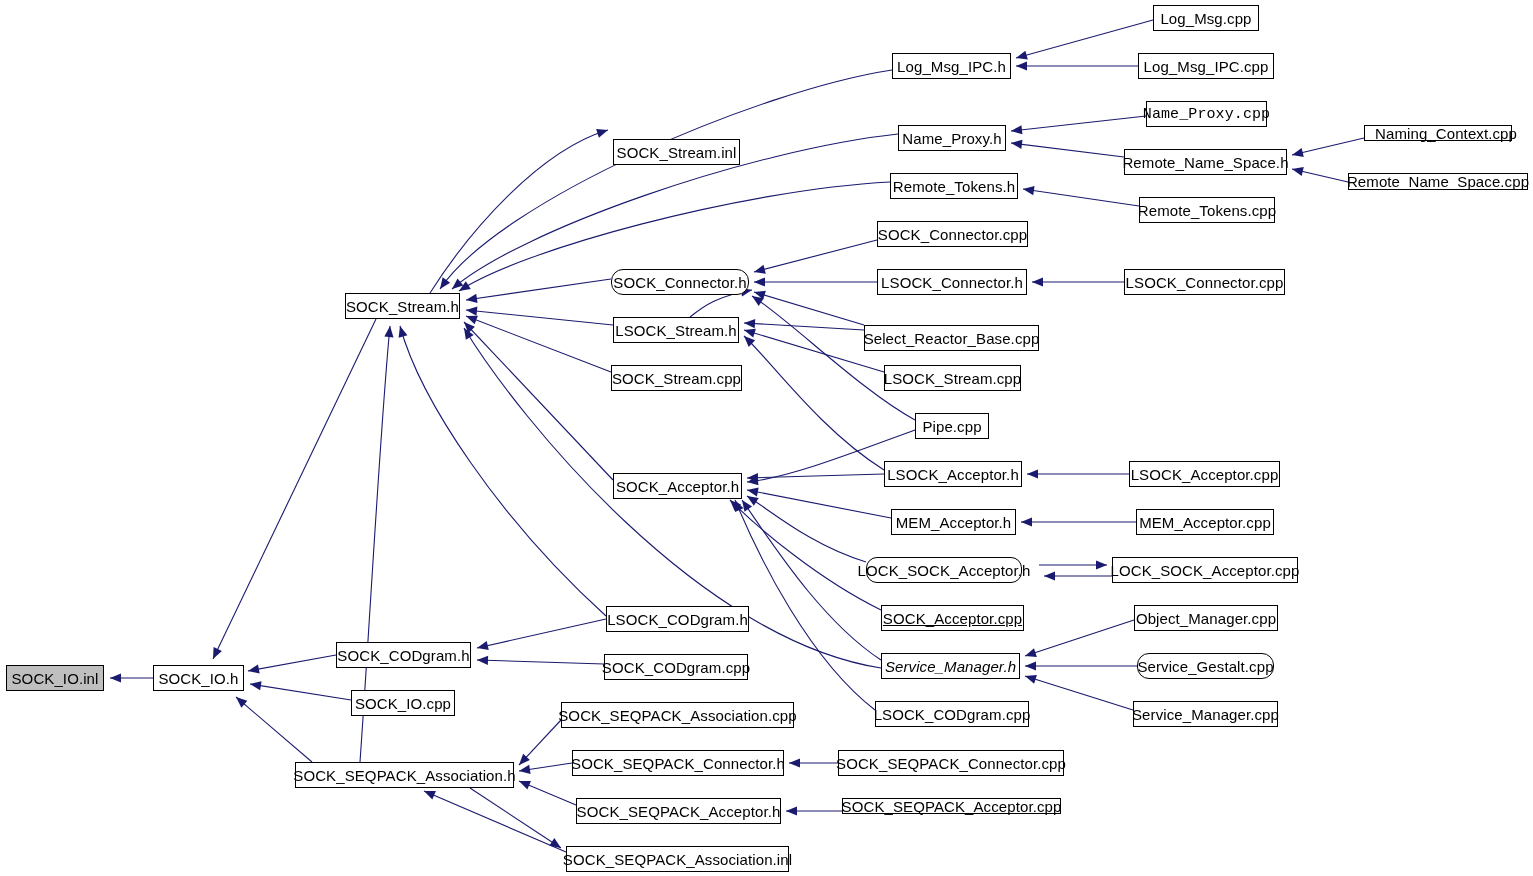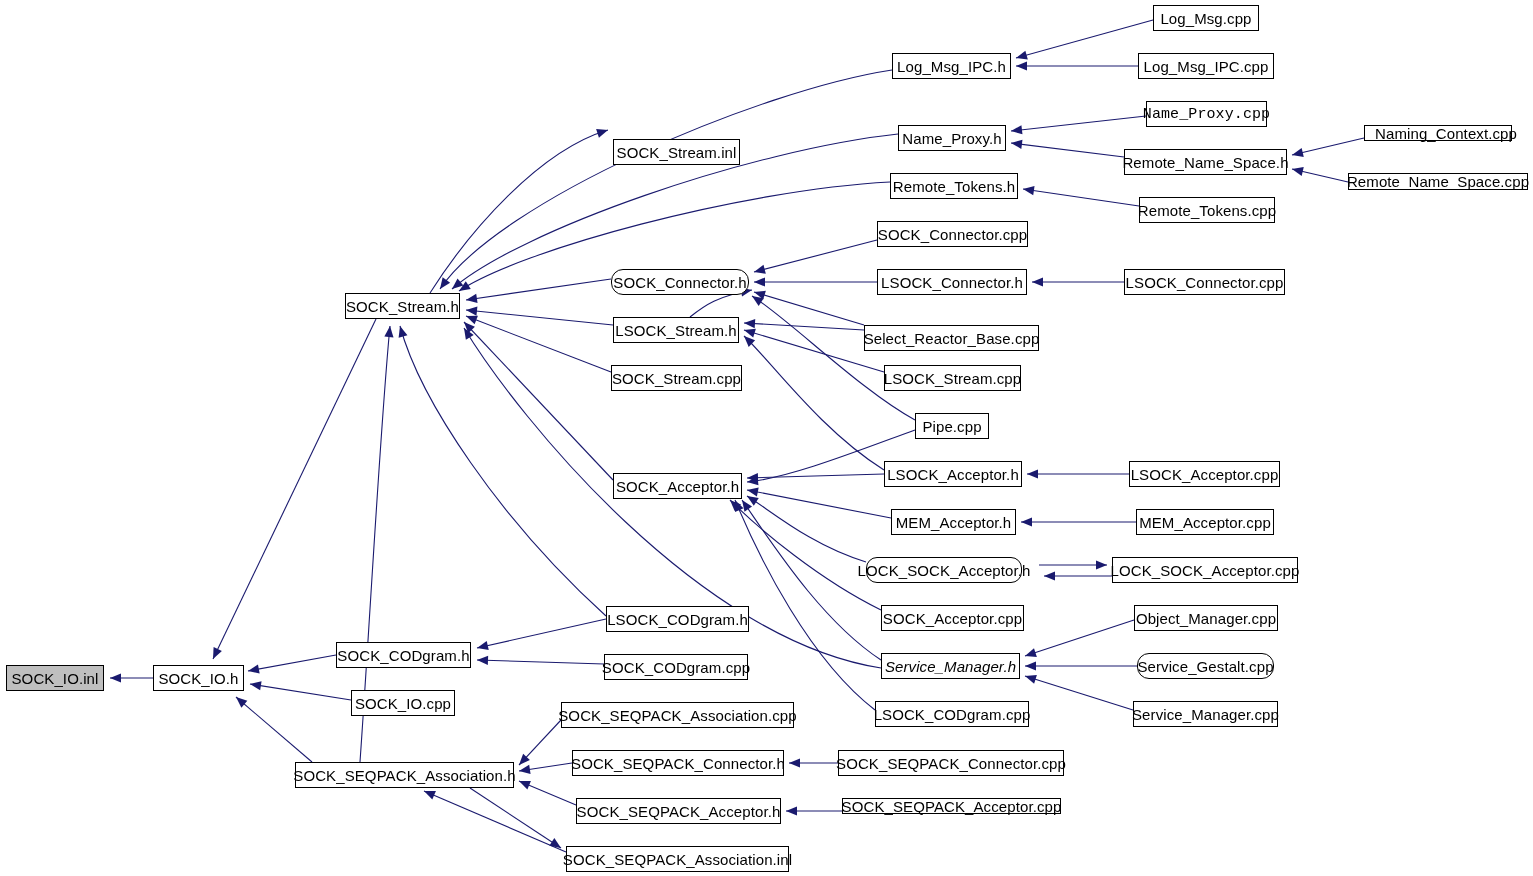--- a/index.html
+++ b/index.html
@@ -153,21 +153,21 @@
       <div class="node" style="left: 611px; top: 365px; width: 131px; height: 26px;">SOCK_Stream.cpp</div>
       <div class="node" style="left: 884px; top: 365px; width: 137px; height: 26px;">LSOCK_Stream.cpp</div>
       <div class="node" style="left: 915px; top: 413px; width: 74px; height: 26px;">Pipe.cpp</div>
       <div class="node" style="left: 613px; top: 473px; width: 129px; height: 26px;">SOCK_Acceptor.h</div>
       <div class="node" style="left: 884px; top: 461px; width: 138px; height: 26px;">LSOCK_Acceptor.h</div>
       <div class="node" style="left: 1129px; top: 461px; width: 151px; height: 26px;">LSOCK_Acceptor.cpp</div>
       <div class="node" style="left: 891px; top: 509px; width: 125px; height: 26px;">MEM_Acceptor.h</div>
       <div class="node" style="left: 1136px; top: 509px; width: 138px; height: 26px;">MEM_Acceptor.cpp</div>
       <div class="node" style="left: 866px; top: 557px; width: 156px; height: 26px; border-radius: 11px;">LOCK_SOCK_Acceptor.h</div>
       <div class="node" style="left: 1112px; top: 557px; width: 186px; height: 26px;">LOCK_SOCK_Acceptor.cpp</div>
-      <div class="node" style="left: 881px; top: 605px; width: 143px; height: 26px;">SOCK_Acceptor.cpp</div>
+      <div class="node" style="left: 881px; top: 605px; width: 143px; height: 26px; text-decoration: underline;">SOCK_Acceptor.cpp</div>
       <div class="node" style="left: 1134px; top: 605px; width: 144px; height: 26px;">Object_Manager.cpp</div>
       <div class="node" style="left: 606px; top: 606px; width: 143px; height: 26px;">LSOCK_CODgram.h</div>
       <div class="node" style="left: 881px; top: 653px; width: 139px; height: 26px; font-style: italic;">Service_Manager.h</div>
       <div class="node" style="left: 1137px; top: 653px; width: 137px; height: 26px; border-radius: 12px;">Service_Gestalt.cpp</div>
       <div class="node" style="left: 336px; top: 642px; width: 135px; height: 26px;">SOCK_CODgram.h</div>
       <div class="node" style="left: 604px; top: 654px; width: 144px; height: 26px;">SOCK_CODgram.cpp</div>
       <div class="node" style="left: 351px; top: 690px; width: 104px; height: 26px;">SOCK_IO.cpp</div>
       <div class="node" style="left: 875px; top: 701px; width: 154px; height: 26px;">LSOCK_CODgram.cpp</div>
       <div class="node" style="left: 1133px; top: 701px; width: 145px; height: 26px;">Service_Manager.cpp</div>
       <div class="node" style="left: 561px; top: 702px; width: 233px; height: 26px;">SOCK_SEQPACK_Association.cpp</div>

